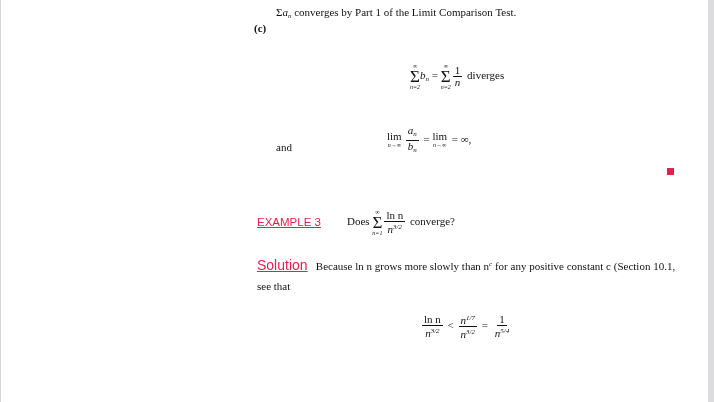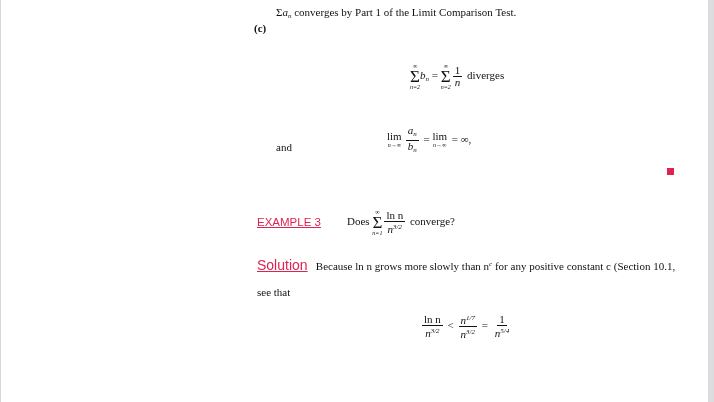--- a/index.html
+++ b/index.html
@@ -88,21 +88,21 @@
         <span class="num">ln n</span>
         <span class="den it"><span>n</span><span class="sup">3/2</span></span>
       </span>
     <span>converge?</span>
   </div>
 
   <div class="txt" style="left:257px; top:258px;">
     <span class="red" style="font-size:14px;">Solution</span>&nbsp;&nbsp;&nbsp;<span>Because ln n grows more slowly than n</span><span class="sup">c</span><span> for any positive constant c (Section 10.1,</span>
   </div>
 
-  <div class="txt" style="left:257px; top:286px;">see that</div>
+  <div class="txt" style="left:257px; top:280px;">see that</div>
 
   <div class="txt" style="left:420px; top:311px; line-height:28px;">
     <span class="frac">
         <span class="num">ln n</span>
         <span class="den it"><span>n</span><span class="sup">3/2</span></span>
       </span>
     <span>&lt;</span>
     <span class="frac">
         <span class="num it"><span>n</span><span class="sup">1/7</span></span>
         <span class="den it"><span>n</span><span class="sup">3/2</span></span>

